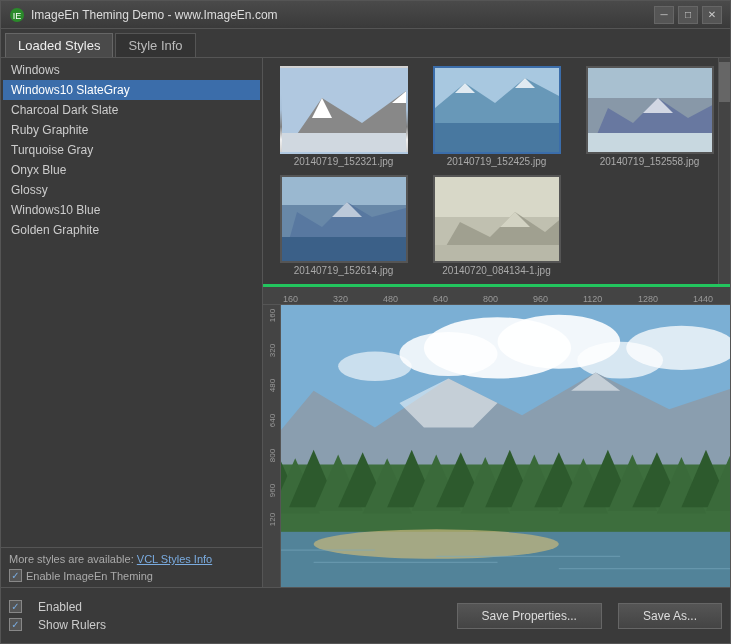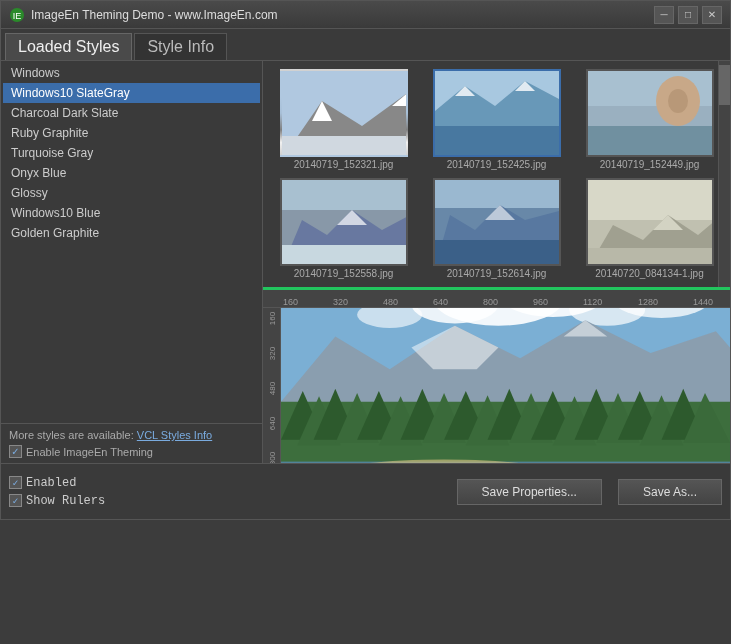--- a/index.html
+++ b/index.html
@@ -7,21 +7,21 @@
       font-family: 'Segoe UI', Tahoma, Geneva, Verdana, sans-serif;
       font-size: 12px;
       background: #3c3c3c;
       color: #d0d0d0;
       width: 731px;
       height: 644px;
       overflow: hidden;
     }
     .window {
       width: 731px;
-      height: 520px;
+      height: 644px;
       background: #f97316;
       border: 1px solid #555;
       display: flex;
       flex-direction: column;
     }
     .title-bar {
       background: linear-gradient(to bottom, #4a4a4a, #3a3a3a);
       height: 28px;
       display: flex;
       align-items: center;
@@ -61,21 +61,21 @@
       background: #3a3a3a;
       border-bottom: 1px solid #555;
       flex-shrink: 0;
       padding: 4px 4px 0;
     }
     .tab {
       padding: 4px 12px;
       border: 1px solid #555;
       border-bottom: none;
       cursor: pointer;
-      font-size: 16px;
+      font-size: 13px;
       color: #bbb;
       background: #333;
       margin-right: 2px;
     }
     .tab.active {
       background: #4a4a4a;
       color: #eee;
       border-color: #666;
     }
     .main-content {
@@ -233,24 +233,23 @@
       flex-shrink: 0;
     }
     .checkboxes {
       display: flex;
       flex-direction: column;
       gap: 4px;
     }
     .check-row {
       display: flex;
       align-items: center;
-      gap: 4px;
+      gap: 16px;
       font-size: 12px;
       color: #ccc;
-      font-family: Liberation Mono, monospace;
     }
     .checkbox {
       width: 13px;
       height: 13px;
       border: 1px solid #888;
       background: #555;
       display: flex;
       align-items: center;
       justify-content: center;
       cursor: pointer;
@@ -347,32 +346,20 @@
               <rect y="0" width="128" height="40" fill="#a8c8e0"></rect>
               <polygon points="0,40 30,15 60,35 90,10 128,30 128,88 0,88" fill="#6898b8"></polygon>
               <polygon points="20,25 30,15 40,25" fill="white" opacity="0.8"></polygon>
               <polygon points="80,20 90,10 100,20" fill="white" opacity="0.8"></polygon>
               <rect y="55" width="128" height="33" fill="#4878a0"></rect>
             </svg>
           </div>
           <span class="thumb-label">20140719_152425.jpg</span>
         </div>
 
-        <div class="thumb-cell">
-          <div class="thumb-img">
-            <svg width="128" height="88" viewBox="0 0 128 88">
-              <rect width="128" height="88" fill="#9ab0c0"></rect>
-              <rect y="0" width="128" height="35" fill="#a8c0d0"></rect>
-              <ellipse cx="90" cy="30" rx="22" ry="25" fill="#c8a888"></ellipse>
-              <rect y="55" width="128" height="33" fill="#7090a0"></rect>
-              <ellipse cx="90" cy="30" rx="10" ry="12" fill="#b89878"></ellipse>
-            </svg>
-          </div>
-          <span class="thumb-label">20140719_152449.jpg</span>
-        </div>
 
         <div class="thumb-cell">
           <div class="thumb-img">
             <svg width="128" height="88" viewBox="0 0 128 88">
               <rect width="128" height="88" fill="#8898a8"></rect>
               <rect y="0" width="128" height="30" fill="#a8c0d0"></rect>
               <polygon points="0,88 20,40 45,55 70,30 100,50 128,35 128,88" fill="#6878a0"></polygon>
               <polygon points="55,45 70,30 85,45" fill="white" opacity="0.7"></polygon>
               <rect y="65" width="128" height="23" fill="#c8d8e0"></rect>
             </svg>

